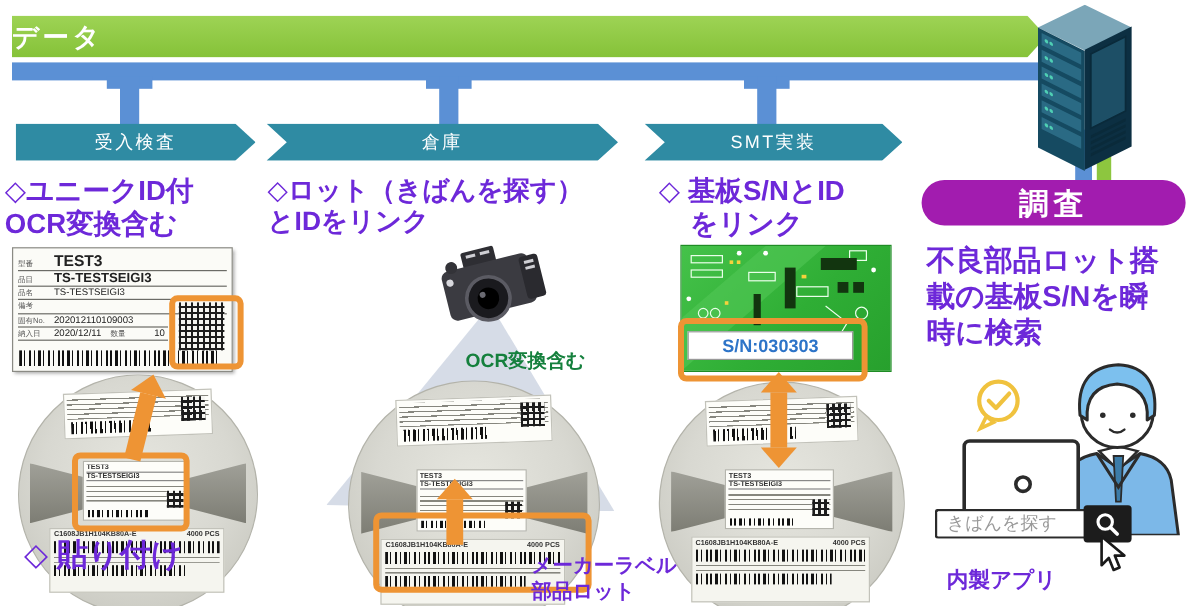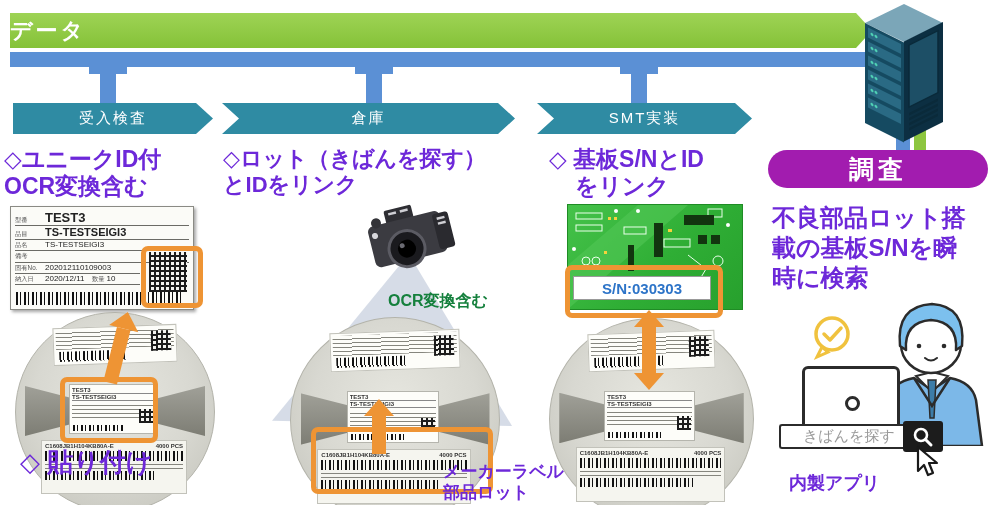--- a/index.html
+++ b/index.html
@@ -74,21 +74,21 @@
   
   .pcb{left:567px;top:204px;width:176px;height:106px;background:linear-gradient(135deg,#45c24a 0%,#2fae35 55%,#27a02d 100%);
     border:1px solid #1f8c25;box-sizing:border-box;}
   .sn-box{left:573px;top:276px;width:136px;height:22px;background:#fff;border:1px solid #999;
     display:flex;align-items:center;justify-content:center;font-size:15px;font-weight:bold;color:#2d74c8;}
 
   
   .search-wrap{left:779px;top:421px;width:164px;height:31px;}
   .search-field{position:absolute;left:0;top:3px;width:126px;height:25px;background:#fff;
     border:2px solid #2b2b2b;border-right:none;border-radius:3px 0 0 3px;
-    font-size:15px;color:#9a9a9a;display:flex;align-items:center;padding-left:22px;box-sizing:border-box;}
+    font-size:15px;color:#9a9a9a;display:flex;align-items:center;padding-left:8px;box-sizing:border-box;}
   .search-btn{position:absolute;left:124px;top:0;width:40px;height:31px;background:#1c1c1c;border-radius:3px;
     display:flex;align-items:center;justify-content:center;}
 
   .laptop-screen{left:802px;top:366px;width:98px;height:72px;background:#fff;border:3px solid #2b2b2b;
     border-radius:6px 6px 3px 3px;box-sizing:border-box;}
   .laptop-logo{left:845px;top:396px;width:9px;height:9px;border:3px solid #2b2b2b;border-radius:50%;}
   .laptop-base{left:795px;top:436px;width:114px;height:7px;background:#fff;border:3px solid #2b2b2b;
     border-radius:3px;box-sizing:border-box;}
 </style>
 </head>
@@ -200,21 +200,21 @@
       <span class="oki-val"></span>
       </div>
     <div class="oki-row" style="width:72%">
         <span class="oki-key">固有No.</span>
       <span class="oki-val">202012110109003</span>
       </div>
     <div class="oki-row" style="width:72%">
         <span class="oki-key">納入日</span>
       <span class="oki-val">2020/12/11</span>
       <span class="oki-key" style="margin-left:8px;width:auto;flex:none">数量</span>
-      <span class="oki-val" style="margin-left:0">10</span>
+      <span class="oki-val" style="margin-left:22px">10</span>
       </div>
     <div class="barcode" style="position:absolute;left:5px;bottom:4px;width:165px;height:13px"></div>
   </div>
   <div class="abs qr" style="left:149px;top:252px;width:38px;height:40px"></div>
   <div class="abs o-hl" style="left:141px;top:246px;width:52px;height:52px"></div>
 
   <div class="abs cone"></div>
 
   <div class="reel" style="left:15px;top:312px;width:200px;height:200px">
     <div class="disc"></div>

